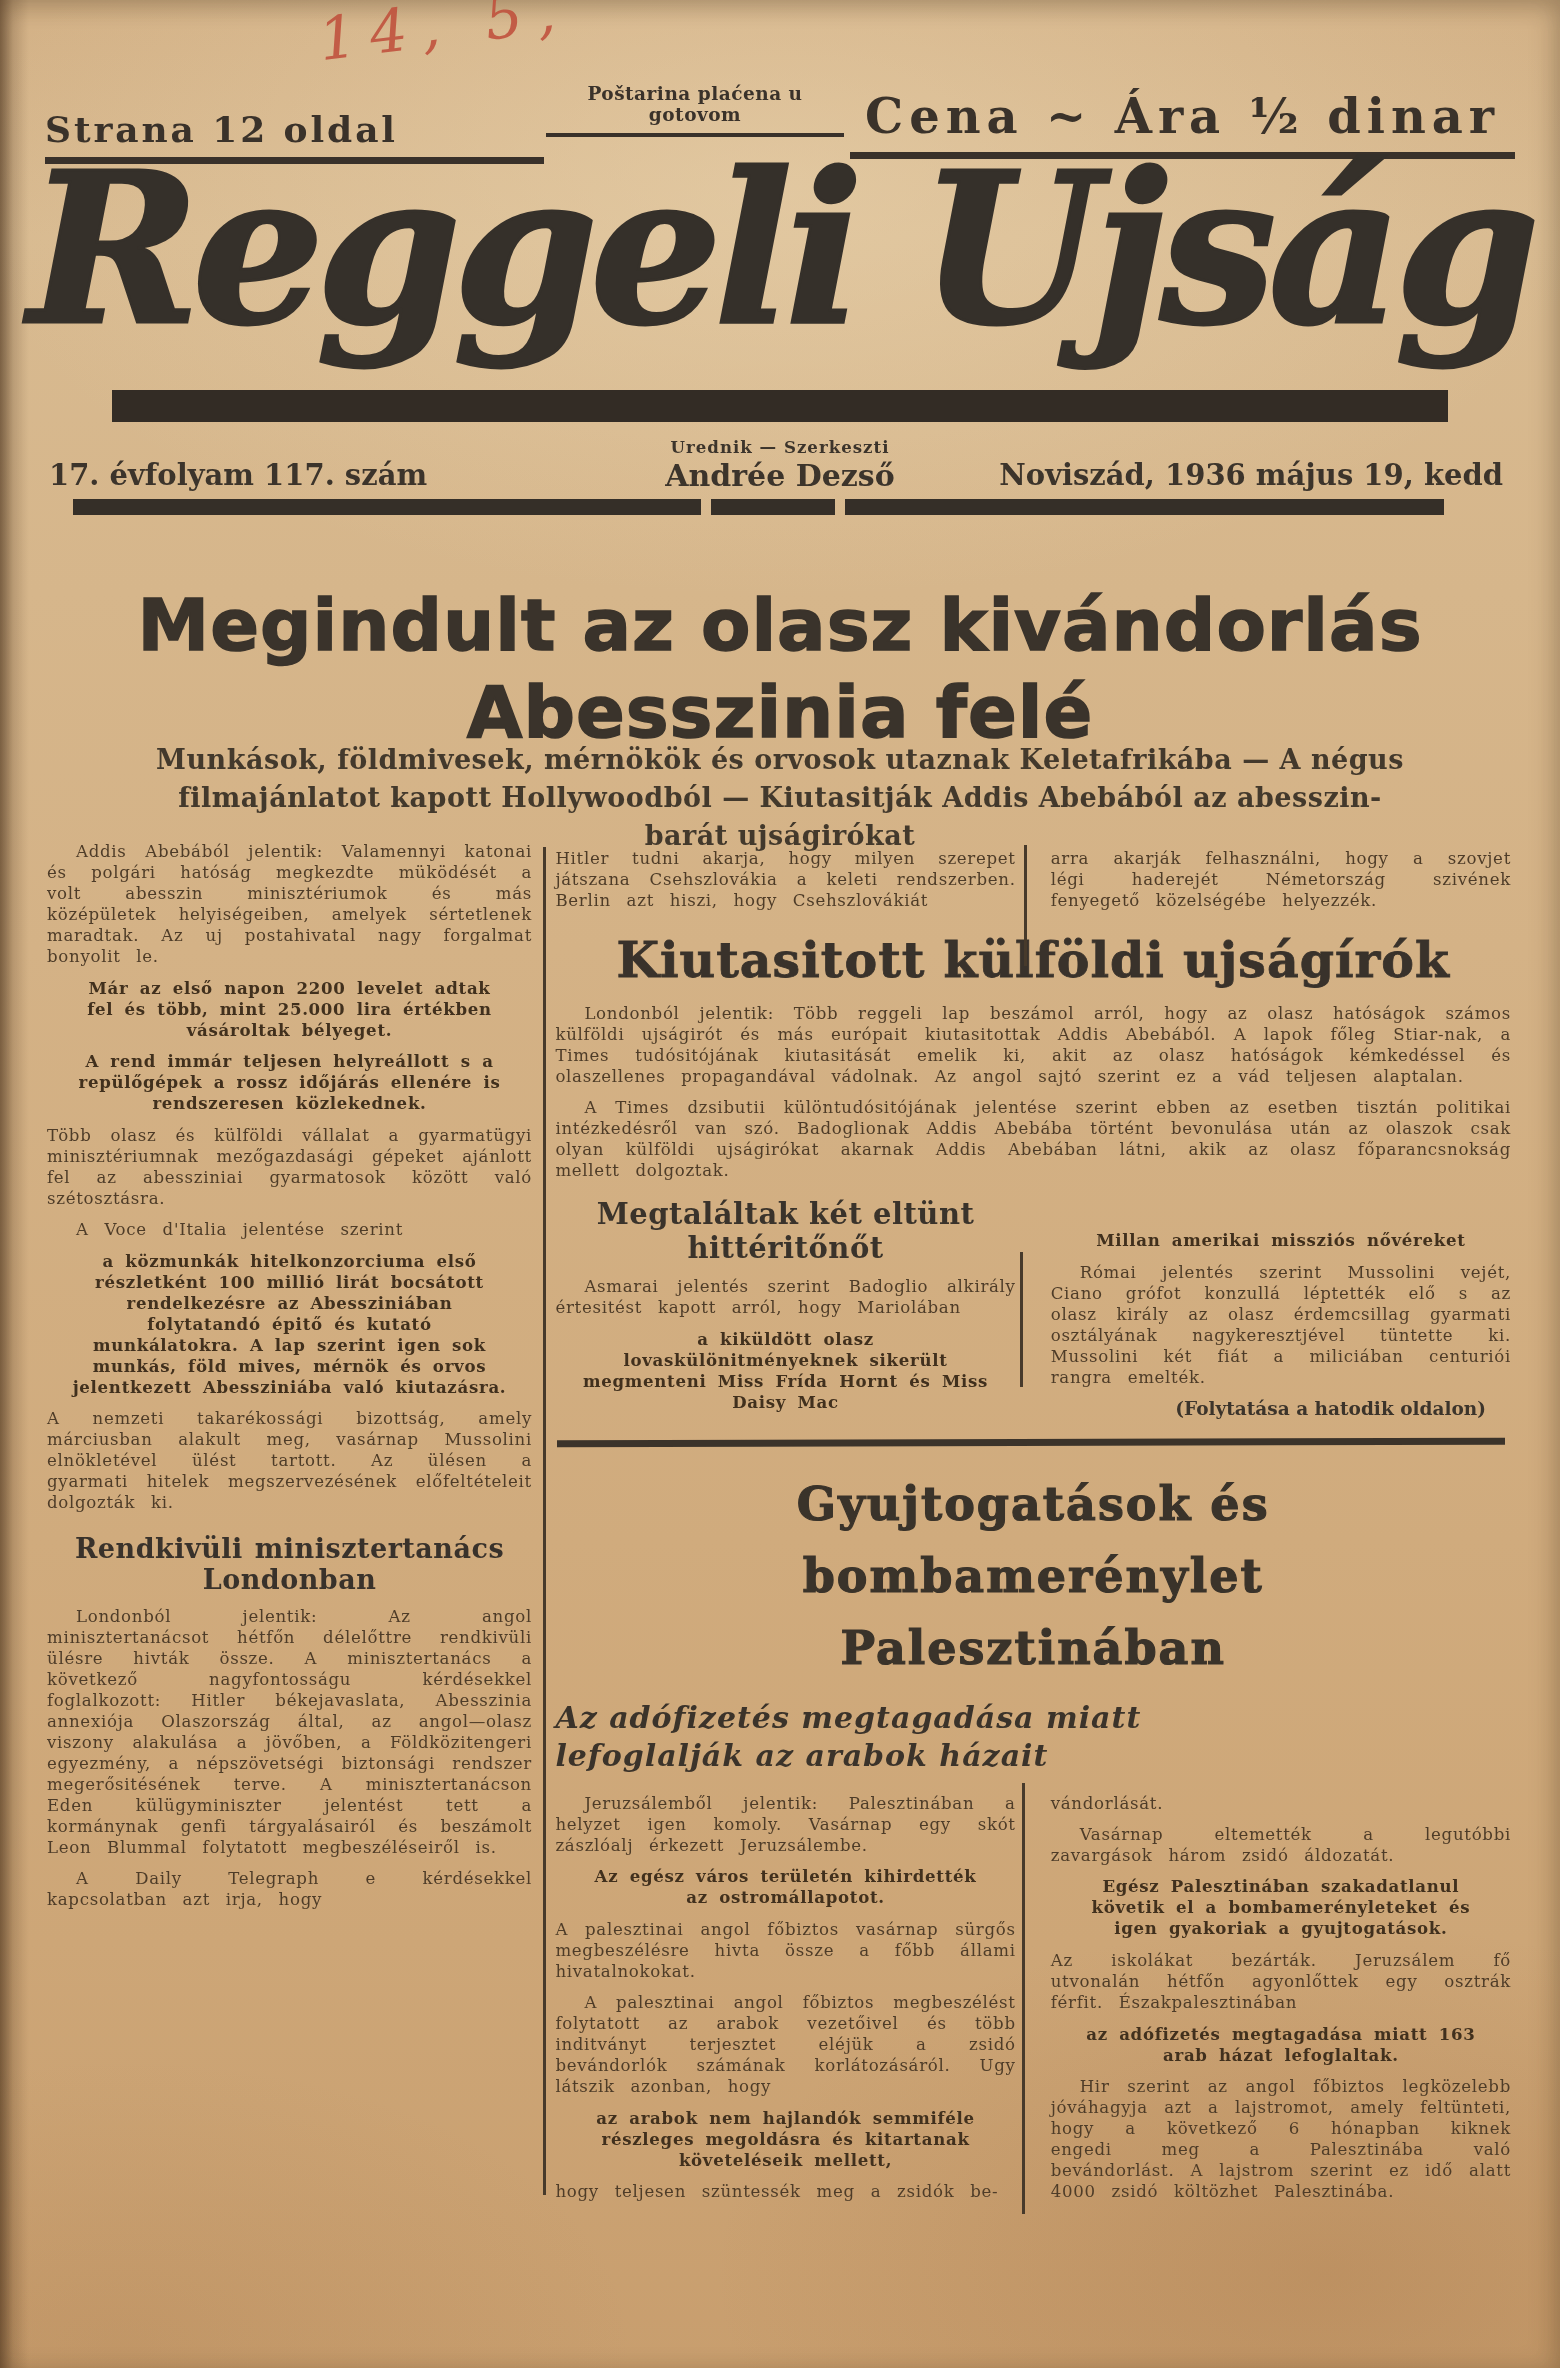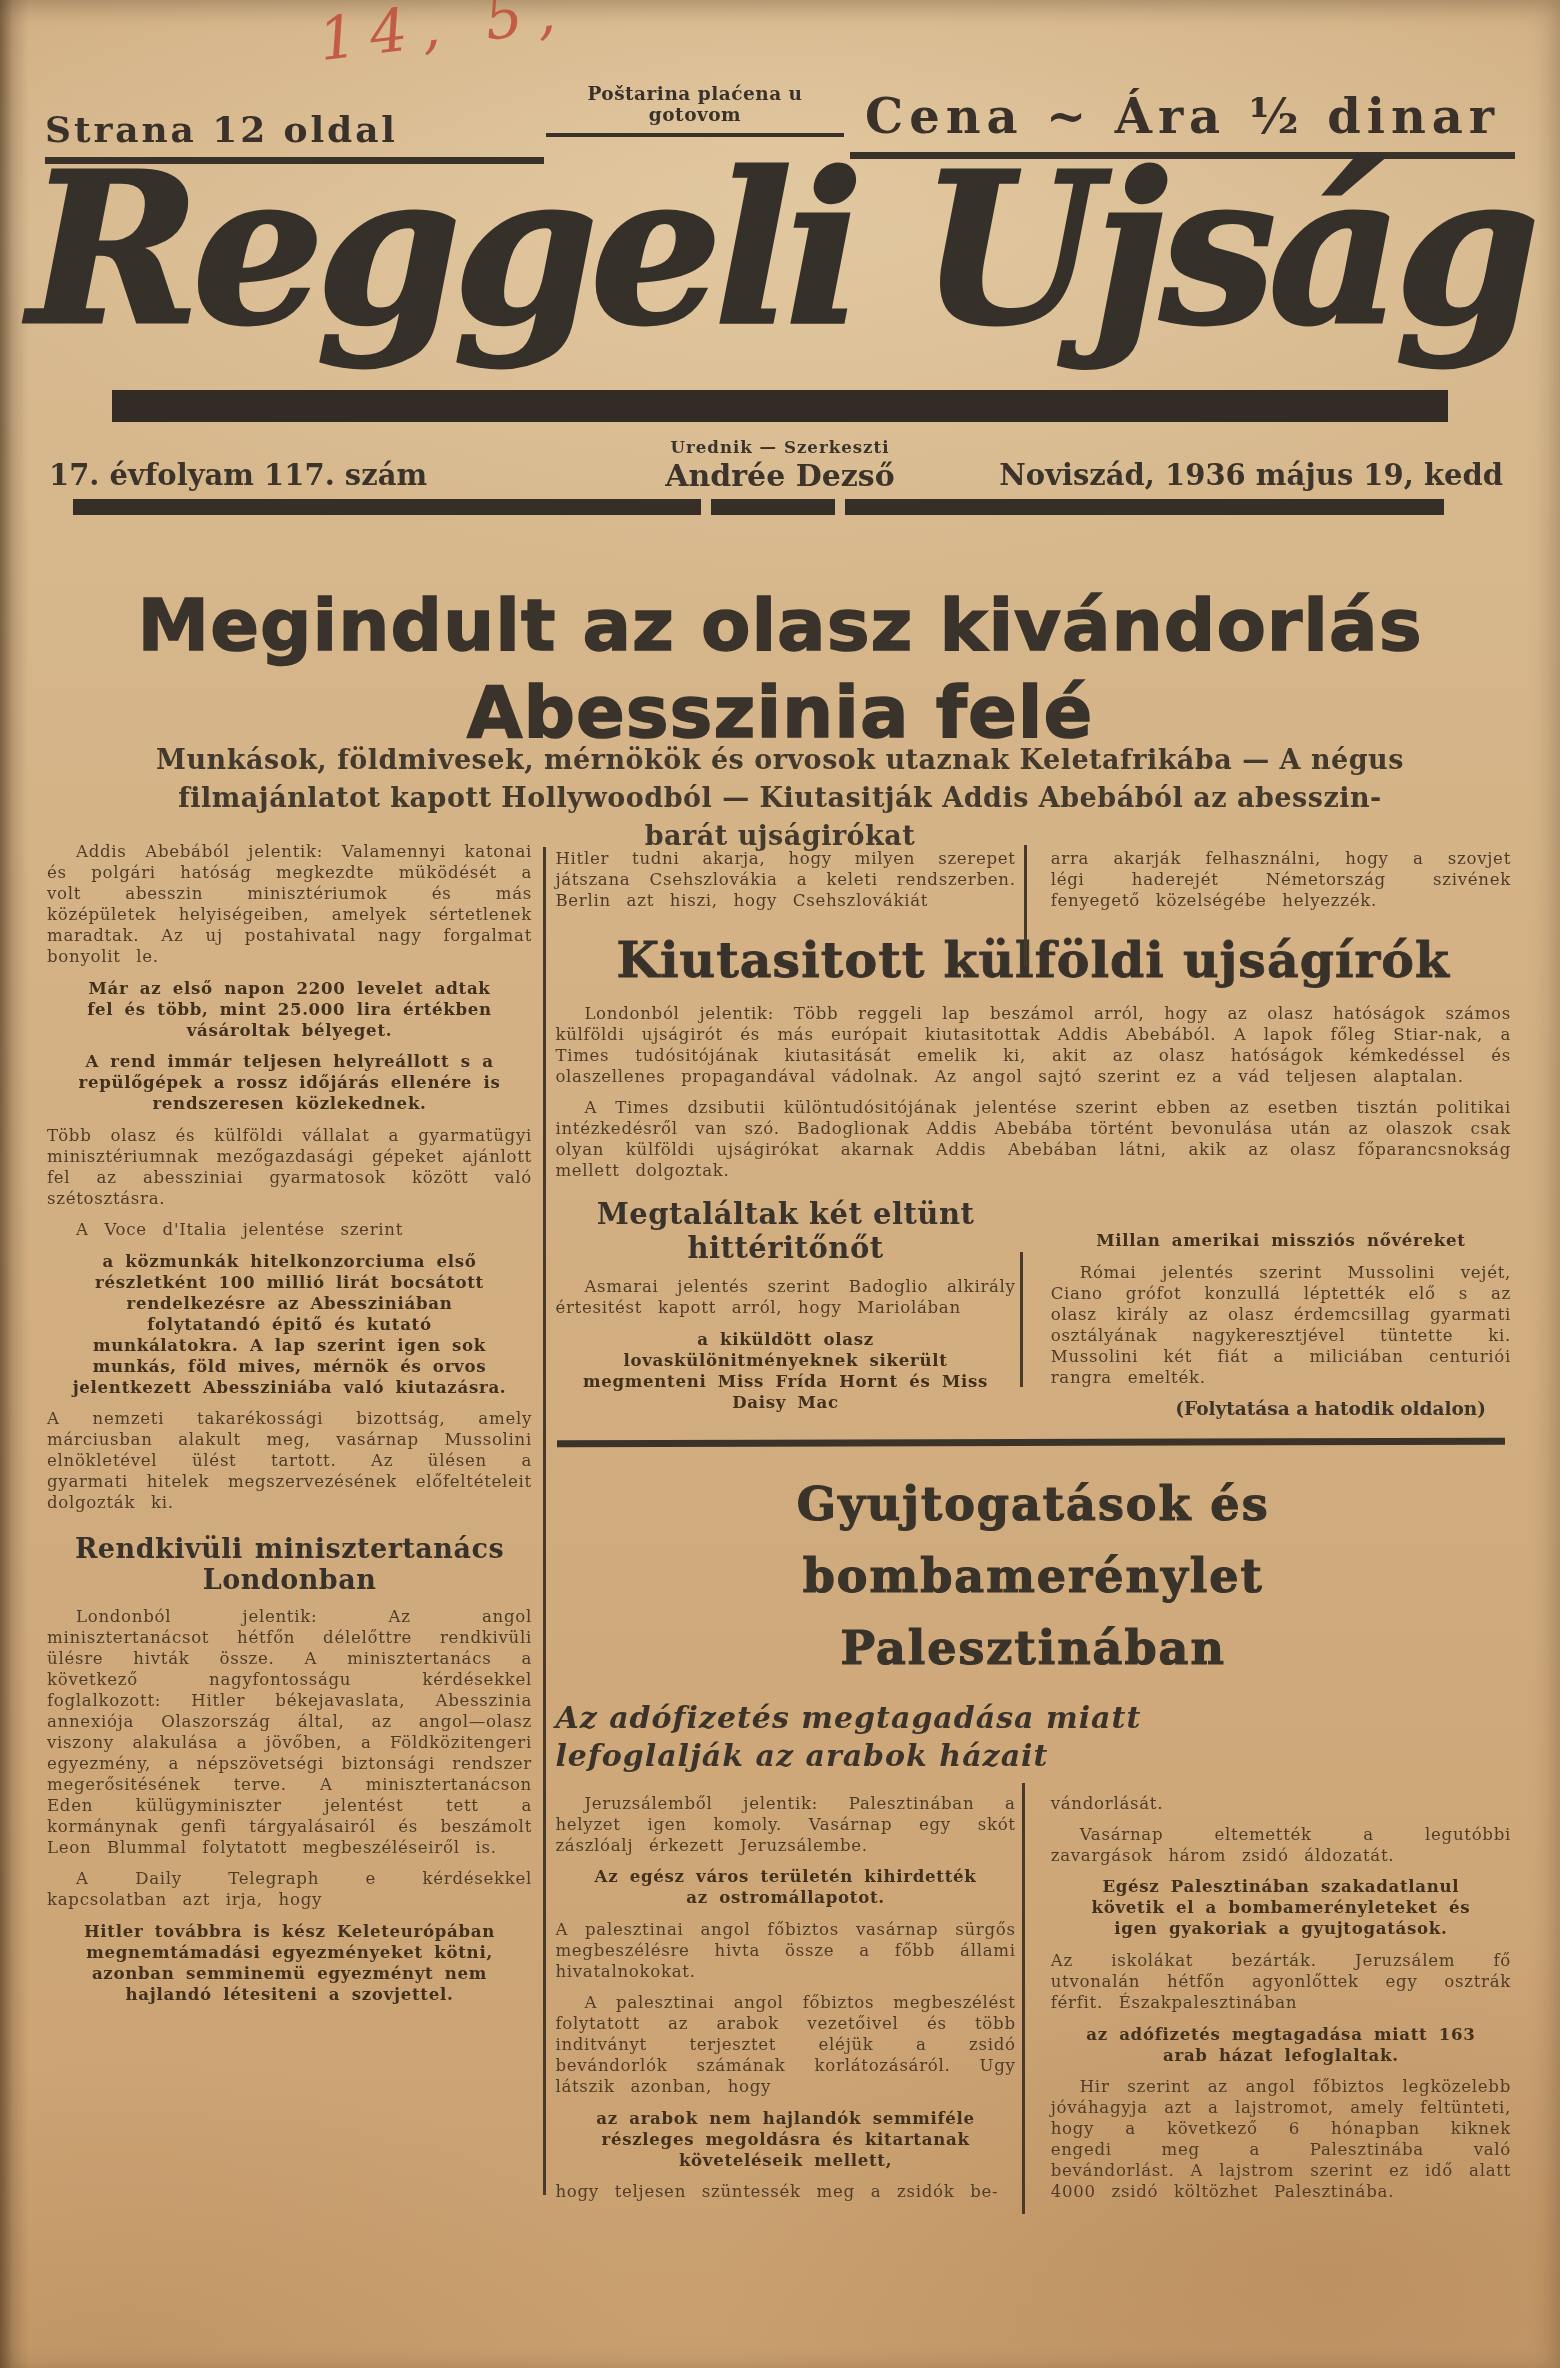--- a/index.html
+++ b/index.html
@@ -125,21 +125,20 @@
     <p class="para p-indent">Addis Abebából jelentik: Valamennyi katonai és polgári hatóság megkezdte müködését a volt abesszin minisztériumok és más középületek helyiségeiben, amelyek sértetlenek maradtak. Az uj postahivatal nagy forgalmat bonyolit le.</p>
         <p class="para p-boldcenter">Már az első napon 2200 levelet adtak fel és több, mint 25.000 lira értékben vásároltak bélyeget.</p>
         <p class="para p-boldcenter">A rend immár teljesen helyreállott s a repülőgépek a rossz időjárás ellenére is rendszeresen közlekednek.</p>
         <p class="para p-plain">Több olasz és külföldi vállalat a gyarmatügyi minisztériumnak mezőgazdasági gépeket ajánlott fel az abessziniai gyarmatosok között való szétosztásra.</p>
         <p class="para p-indent">A Voce d'Italia jelentése szerint</p>
         <p class="para p-boldcenter">a közmunkák hitelkonzorciuma első részletként 100 millió lirát bocsátott rendelkezésre az Abessziniában folytatandó épitő és kutató munkálatokra. A lap szerint igen sok munkás, föld mives, mérnök és orvos jelentkezett Abessziniába való kiutazásra.</p>
         <p class="para p-plain">A nemzeti takarékossági bizottság, amely márciusban alakult meg, vasárnap Mussolini elnökletével ülést tartott. Az ülésen a gyarmati hitelek megszervezésének előfeltételeit dolgozták ki.</p>
         <p class="para p-subhead">Rendkivüli minisztertanács Londonban</p>
         <p class="para p-indent">Londonból jelentik: Az angol minisztertanácsot hétfőn délelőttre rendkivüli ülésre hivták össze. A minisztertanács a következő nagyfontosságu kérdésekkel foglalkozott: Hitler békejavaslata, Abesszinia annexiója Olaszország által, az angol—olasz viszony alakulása a jövőben, a Földközitengeri egyezmény, a népszövetségi biztonsági rendszer megerősitésének terve. A minisztertanácson Eden külügyminiszter jelentést tett a kormánynak genfi tárgyalásairól és beszámolt Leon Blummal folytatott megbeszéléseiről is.</p>
         <p class="para p-indent">A Daily Telegraph e kérdésekkel kapcsolatban azt irja, hogy</p>
-        <p class="para p-boldcenter">Hitler továbbra is kész Keleteurópában megnemtámadási egyezményeket kötni, azonban semminemü egyezményt nem hajlandó létesiteni a szovjettel.</p>
       </section>
 
     <section class="right-area">
 
       <div class="two-col">
         <div class="subcol">
 
         <p class="para p-plain">Hitler tudni akarja, hogy milyen szerepet játszana Csehszlovákia a keleti rendszerben. Berlin azt hiszi, hogy Csehszlovákiát</p>
           </div>
         <div class="subcol">

